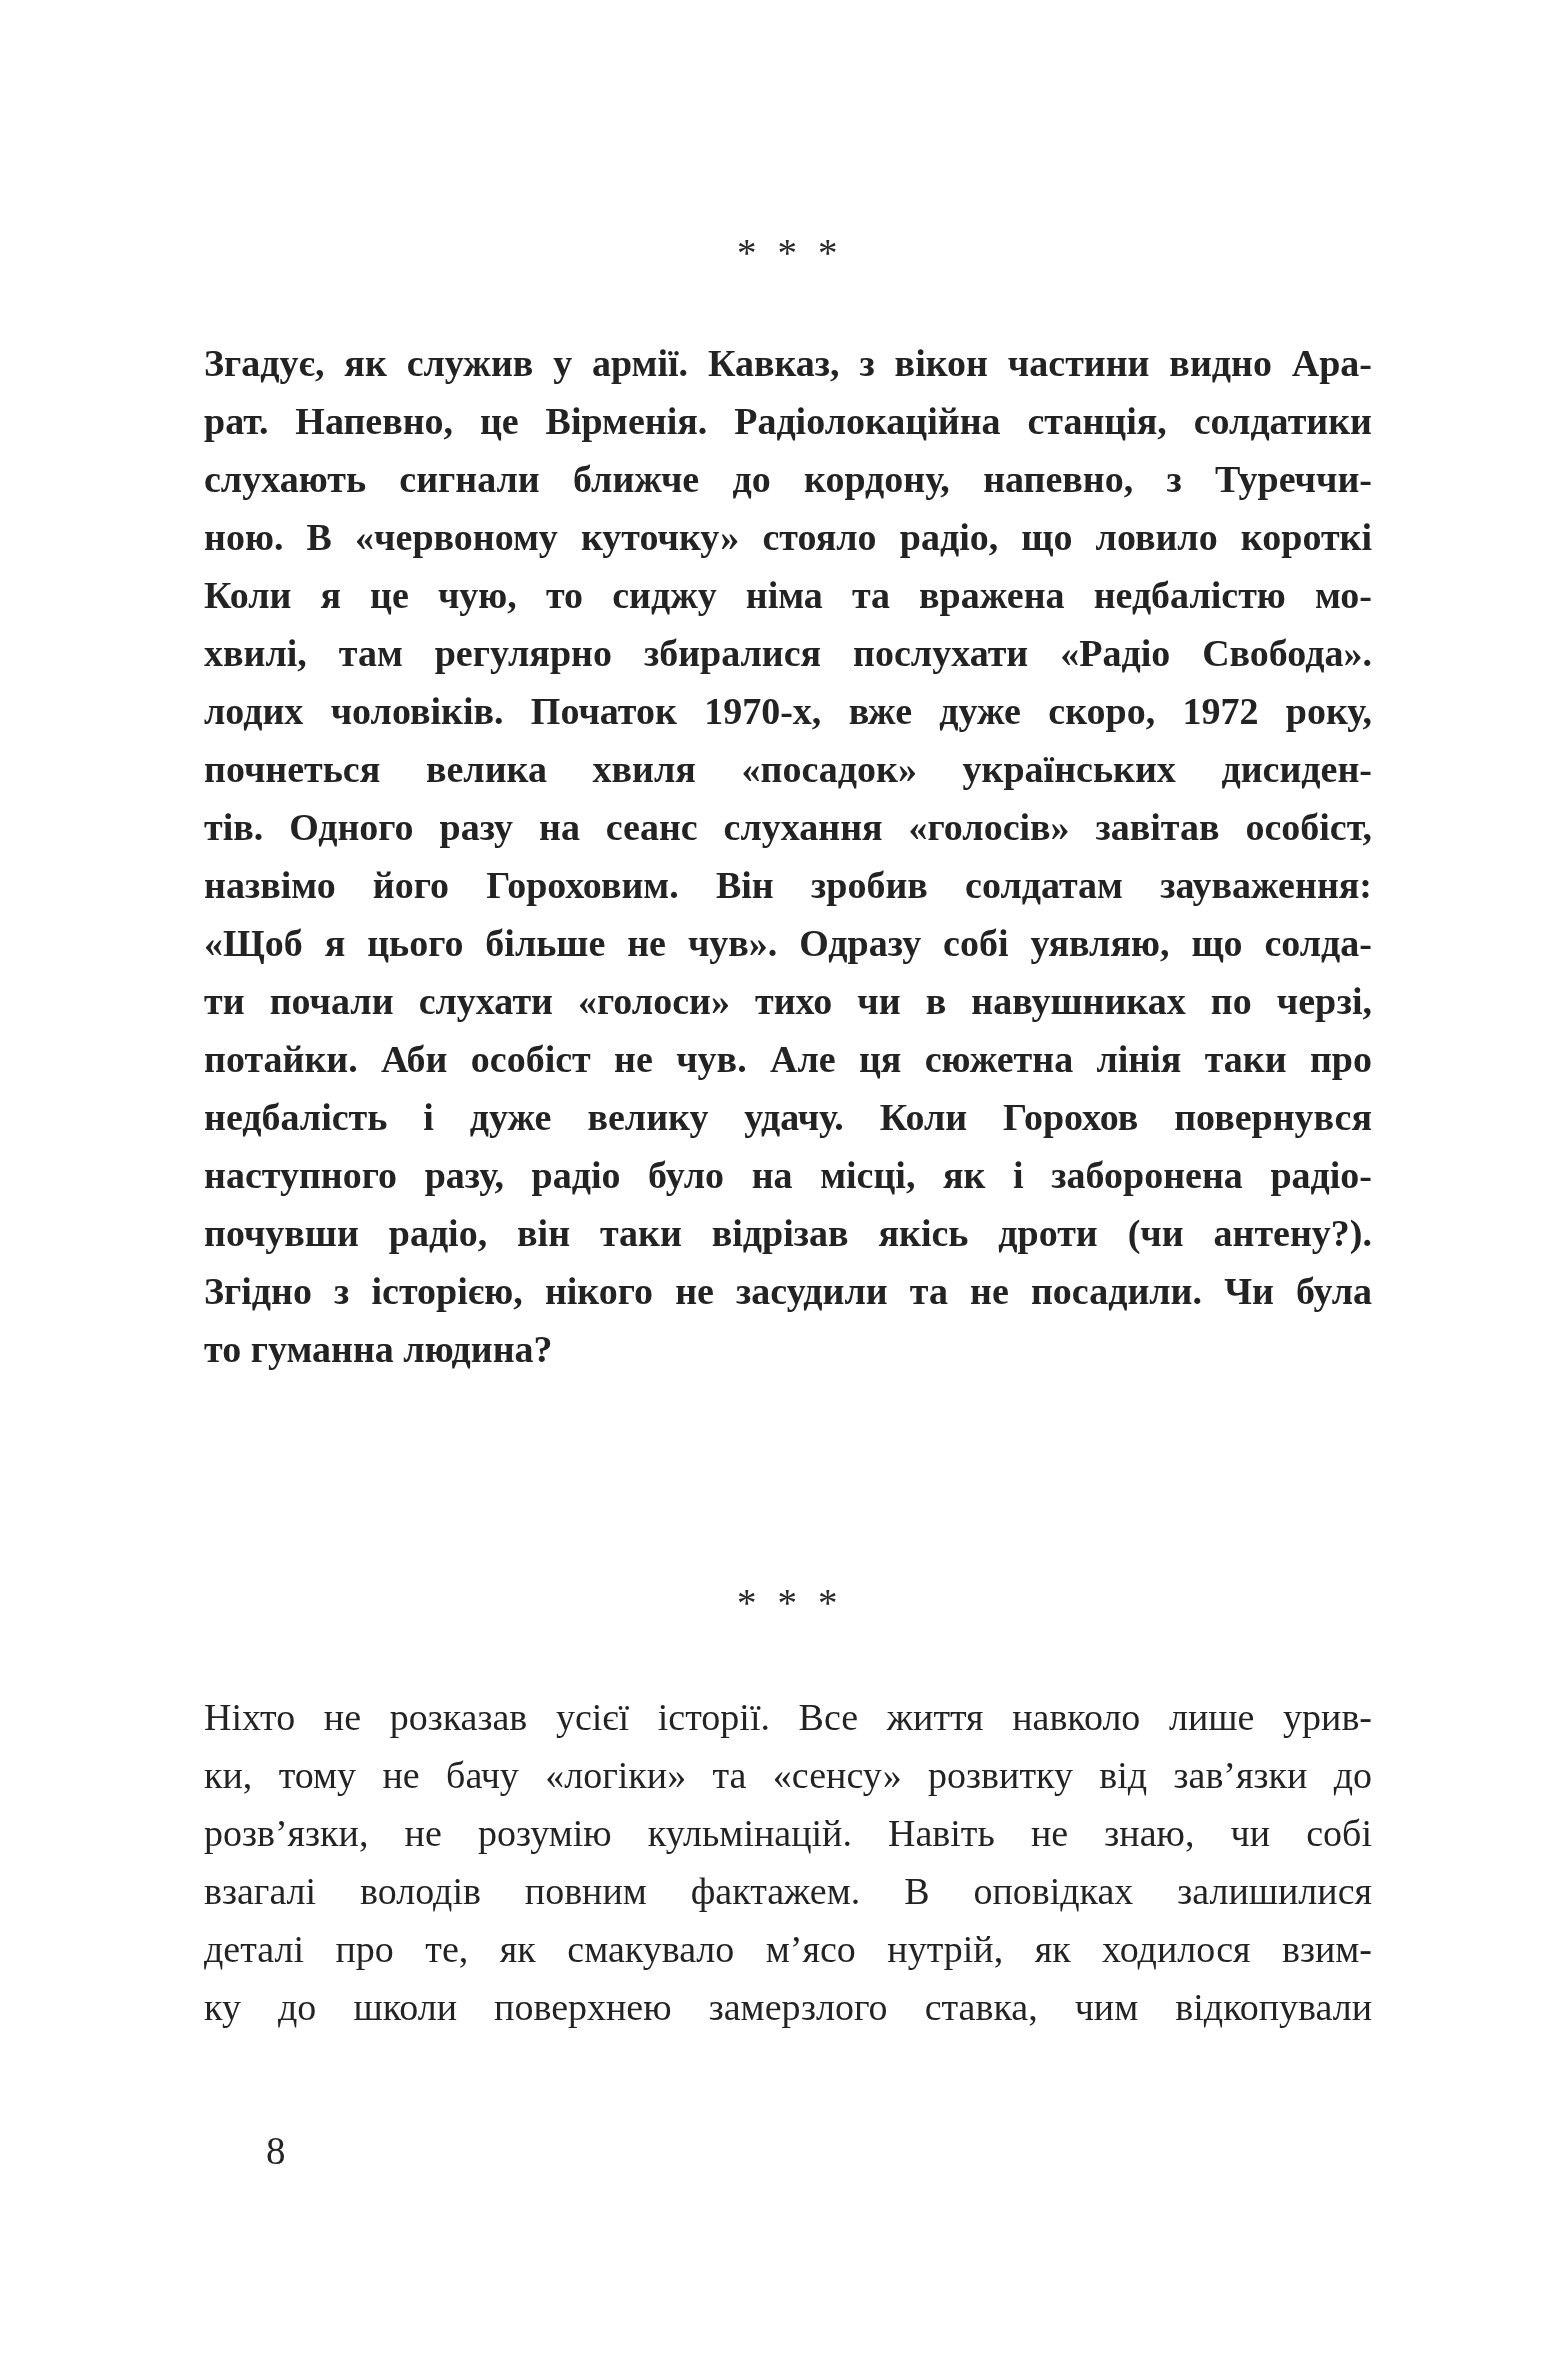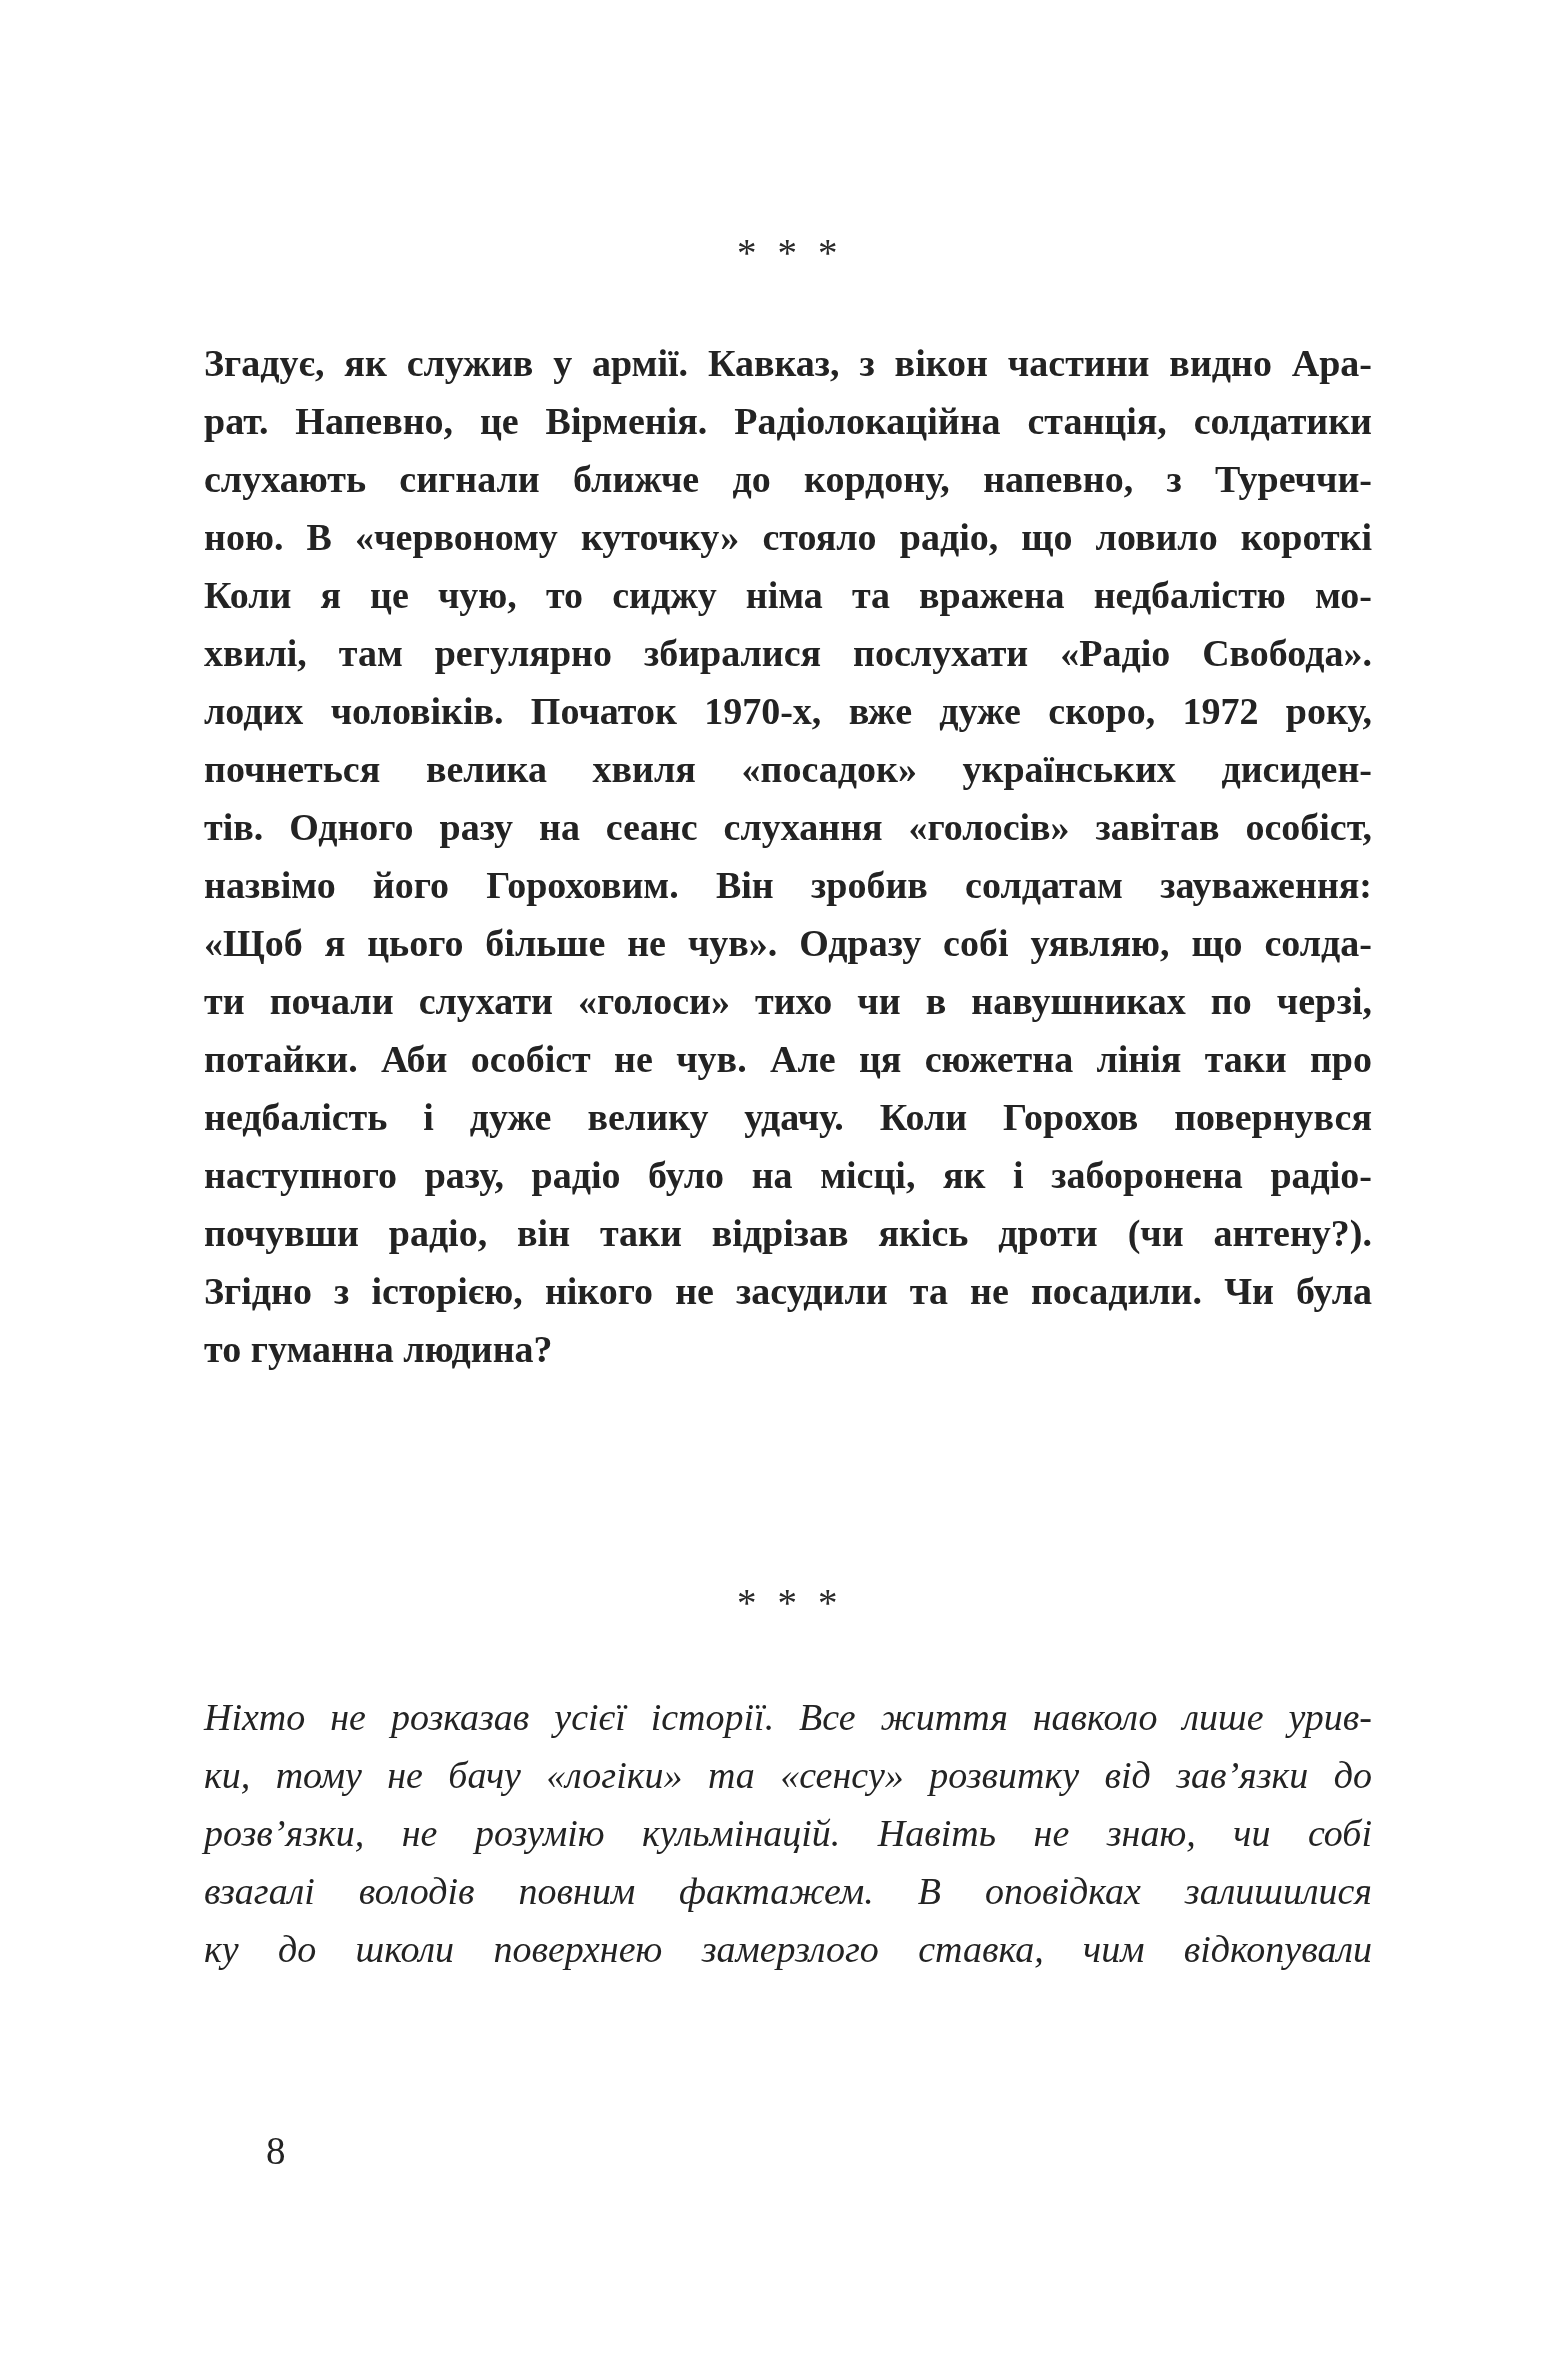--- a/index.html
+++ b/index.html
@@ -33,21 +33,21 @@
     word-spacing: 8px;
     color: #2a2a2a;
   }
   #sep-1 { top: 230px; }
   #sep-2 { top: 1580px; }
   .para {
     font-size: 38px;
     line-height: 58px;
   }
   #para-1 { top: 334px; font-weight: bold; }
-  #para-2 { top: 1688px; font-style: italic; }
+  #para-2 { top: 1688px; }
   .line {
     text-align: justify;
     text-align-last: justify;
   }
   .line.last {
     text-align: center;
     text-align-last: left;
   }
   .page-number {
     position: absolute;
@@ -85,19 +85,20 @@
     <div class="line last">то гуманна людина?</div>
   </div>
 
   <div id="sep-2" class="text-col separator">* * *</div>
 
   <div id="para-2" class="text-col para">
     <div class="line">Ніхто не розказав усієї історії. Все життя навколо лише урив-</div>
     <div class="line">ки, тому не бачу «логіки» та «сенсу» розвитку від зав’язки до</div>
     <div class="line">розв’язки, не розумію кульмінацій. Навіть не знаю, чи собі</div>
     <div class="line">взагалі володів повним фактажем. В оповідках залишилися</div>
+    <div class="line">деталі про те, як смакувало м’ясо нутрій, як ходилося взим-</div>
     <div class="line">ку до школи поверхнею замерзлого ставка, чим відкопували</div>
   </div>
 
   <div class="page-number">8</div>
 
 </div>
 
 
 </body></html>

